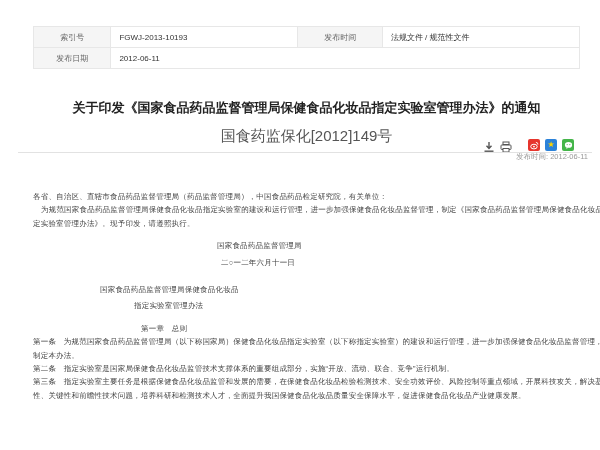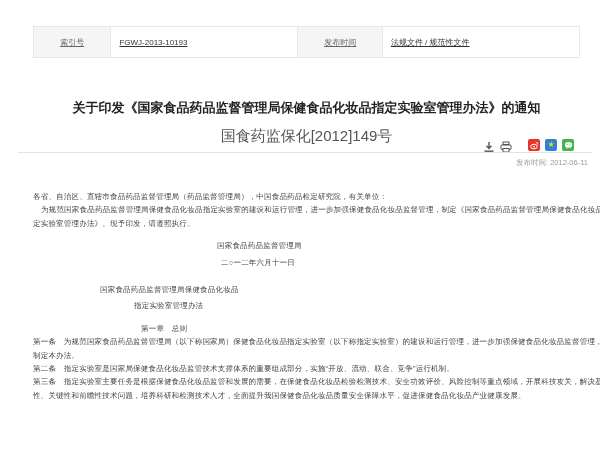--- a/index.html
+++ b/index.html
@@ -8,22 +8,22 @@
     overflow:hidden; font-family:"Liberation Sans","DejaVu Sans",sans-serif;
     color:#333;
   }
   
   .meta-table{
     position:absolute; left:33px; top:26px; width:547px;
     border:1px solid #e7e7e7; border-collapse:collapse; box-sizing:border-box;
     font-size:8px;
   }
   .meta-table td{
-    border:1px solid #e7e7e7; height:31px; padding:0 8px; vertical-align:middle;
-    color:#333; box-sizing:border-box;text-decoration:underline;
+    border:1px solid #e7e7e7; height:21px; padding:0 8px; vertical-align:middle;
+    color:#333; box-sizing:border-box;
   }
   .meta-table td.lbl{
     background:#f5f5f5; color:#666; text-align:center; padding:0 2px;
   }
   .w-lbl1{width:77px;} .w-val1{width:186px;} .w-lbl2{width:84px;} .w-val2{width:196px;}
   
   .art-title{
     position:absolute; left:33px; top:99px; width:547px; text-align:center;
     font-size:13px; font-weight:bold; color:#222; line-height:18px;
   }
@@ -36,21 +36,21 @@
     position:absolute; top:139px; right:26px; display:flex; align-items:center; gap:5px;
   }
   .tb-btn{width:12px; height:12px; display:inline-block; cursor:pointer;}
   .tb-gap{width:6px;}
   .share{border-radius:2px; display:flex; align-items:center; justify-content:center;
     font-size:8px; line-height:12px; color:#fff;}
   .divider{
     position:absolute; left:18px; right:8px; top:152px; height:1px; background:#e2e2e2;
   }
   .publish{
-    position:absolute; top:158px; right:12px; font-size:7.5px; color:#999;
+    position:absolute; top:152px; right:12px; font-size:7.5px; color:#999;
   }
   
   .doc-body{
     position:absolute; left:33px; top:190px; width:600px;
     font-size:7.5px; color:#444; letter-spacing:0.2px;
   }
   .doc-line{white-space:nowrap; line-height:13.4px; height:13.4px;}
   .ind{text-indent:8px;}
   .ml-sig1{margin-left:184px;}
   .ml-sig2{margin-left:188px;}
@@ -64,20 +64,24 @@
 
 <div class="page">
 
   <table class="meta-table">
     <tbody>
         <tr>
       <td class="lbl w-lbl1">索引号</td>
       <td class="w-val1">FGWJ-2013-10193</td>
       <td class="lbl w-lbl2">发布时间</td>
       <td class="w-val2">法规文件 / 规范性文件</td>
+    </tr>
+    <tr>
+      <td class="lbl">发布日期</td>
+      <td colspan="3">2012-06-11</td>
     </tr>
   </tbody>
     </table>
 
   <div class="art-title">关于印发《国家食品药品监督管理局保健食品化妆品指定实验室管理办法》的通知</div>
   <div class="art-docnum">国食药监保化[2012]149号</div>
 
   <div class="toolbar">
     <span class="tb-btn">
       <svg width="12" height="12" viewBox="0 0 12 12">

